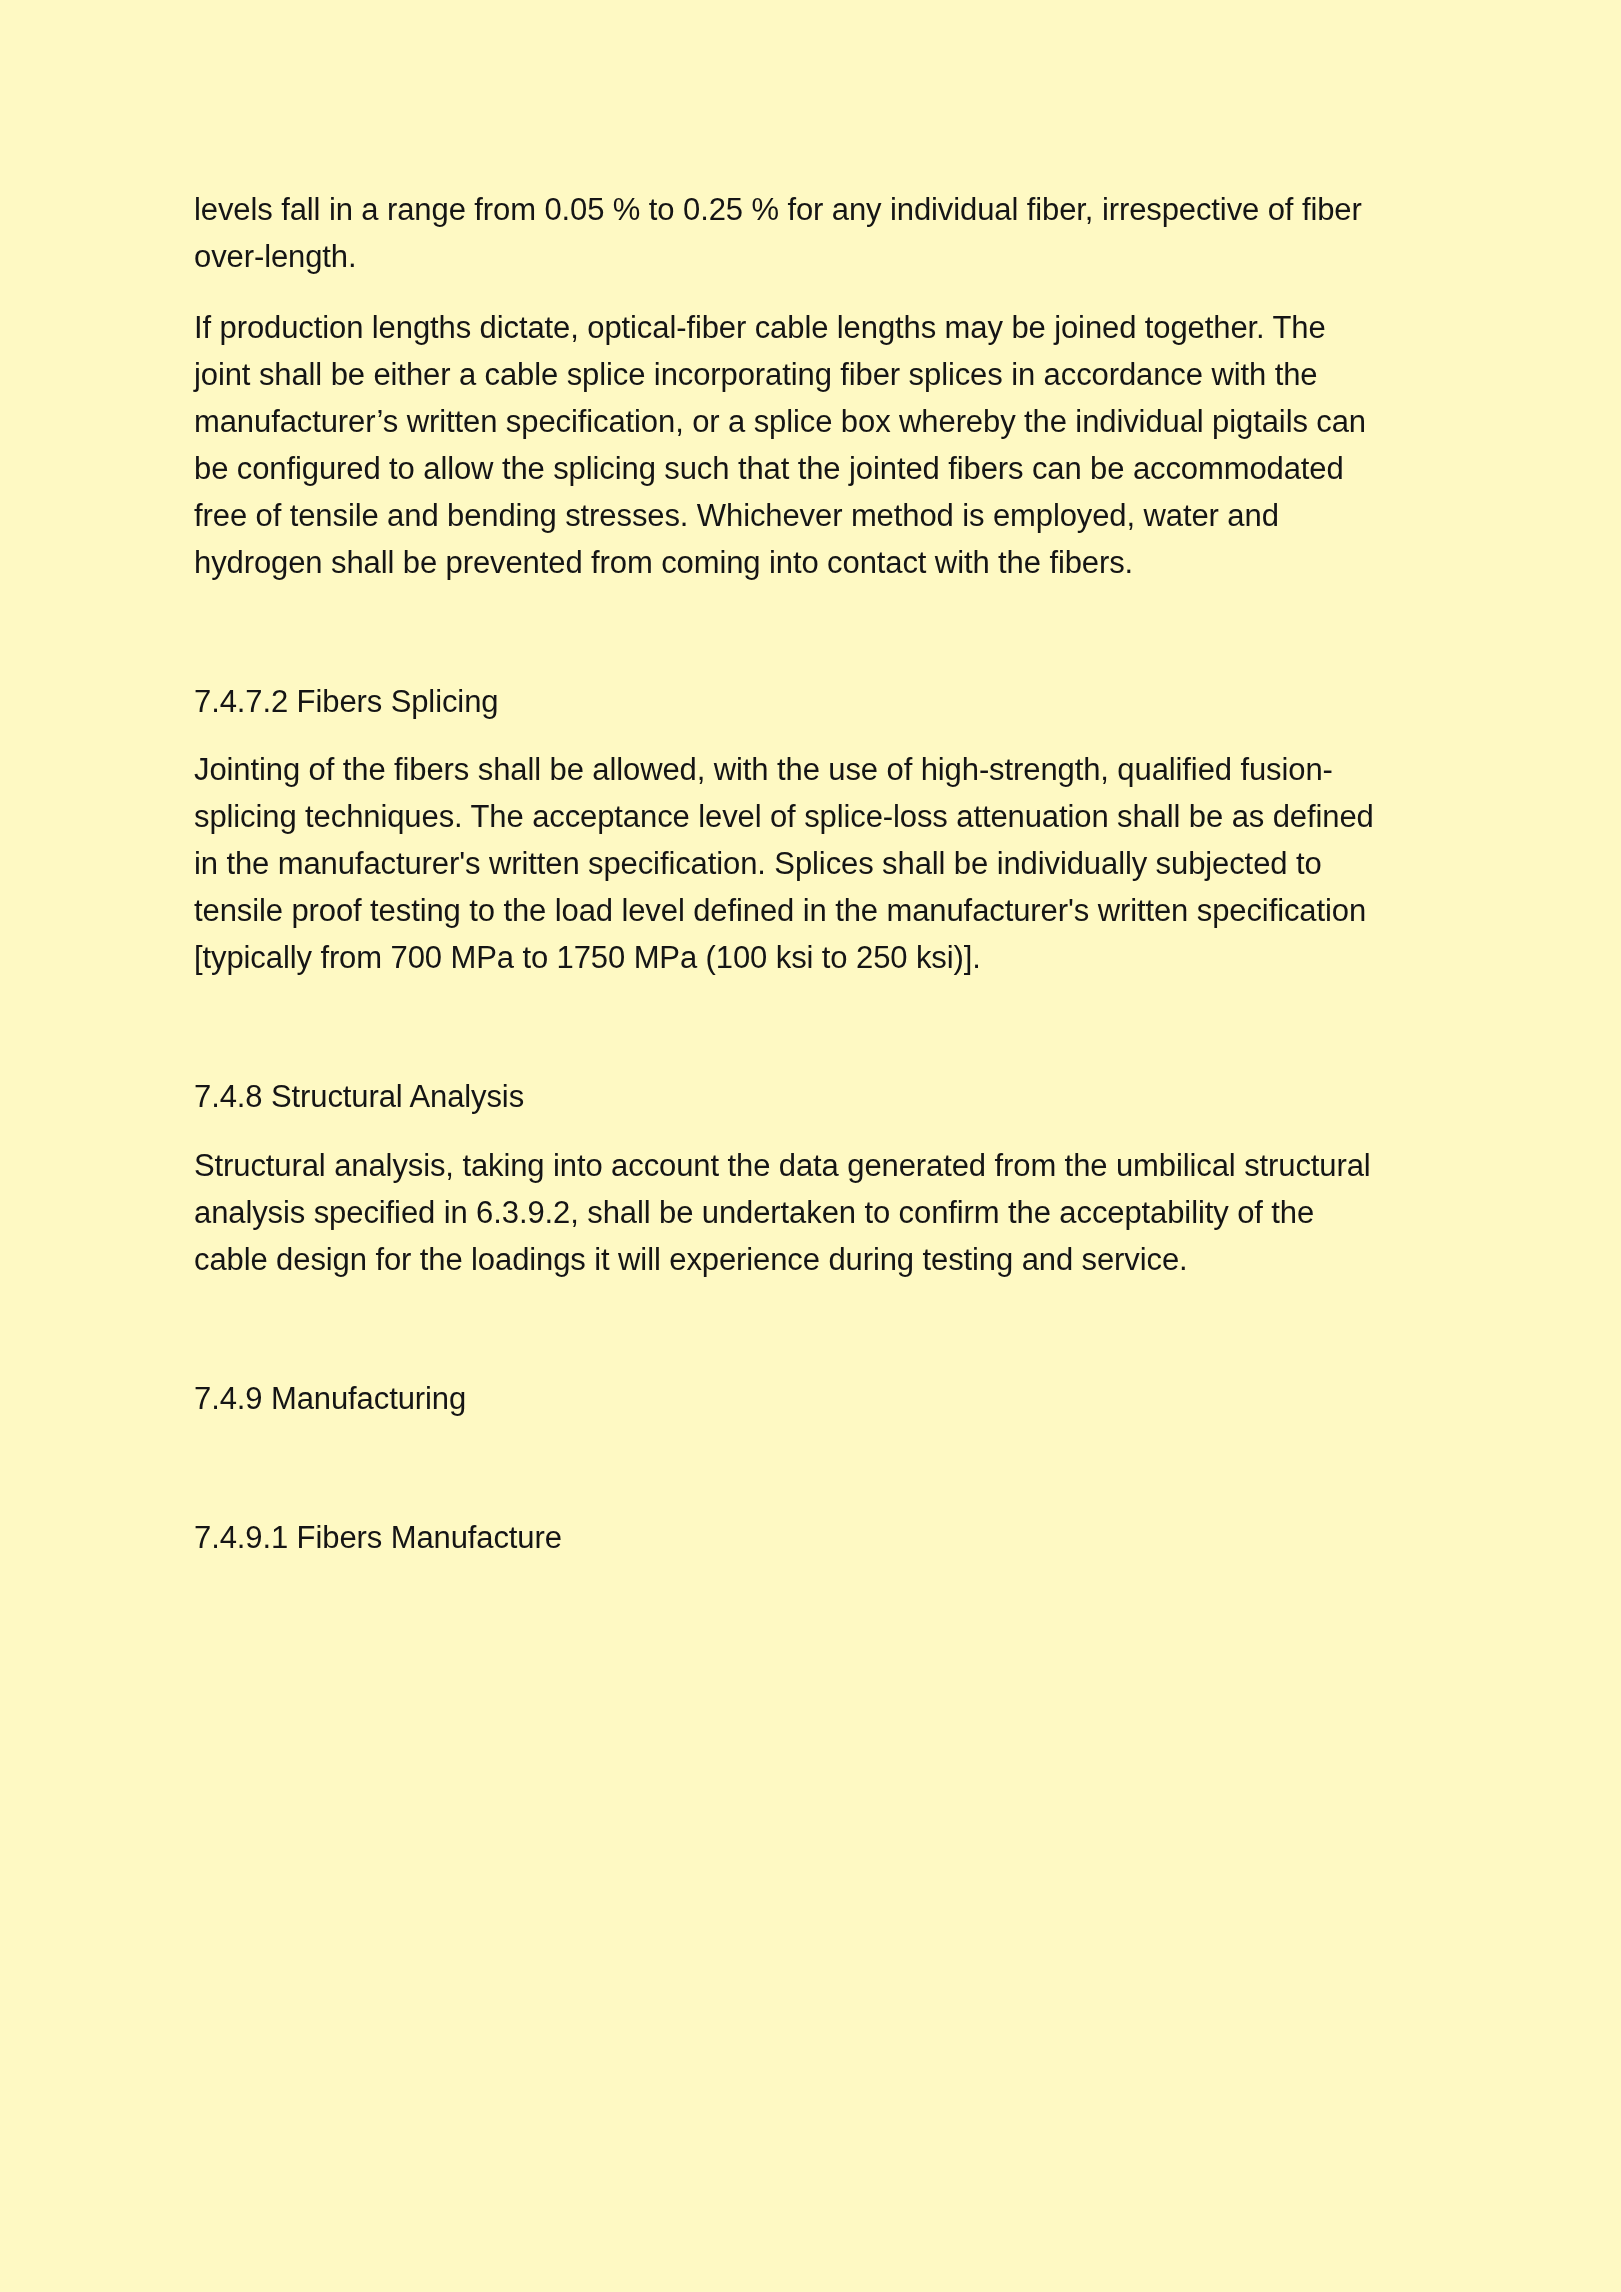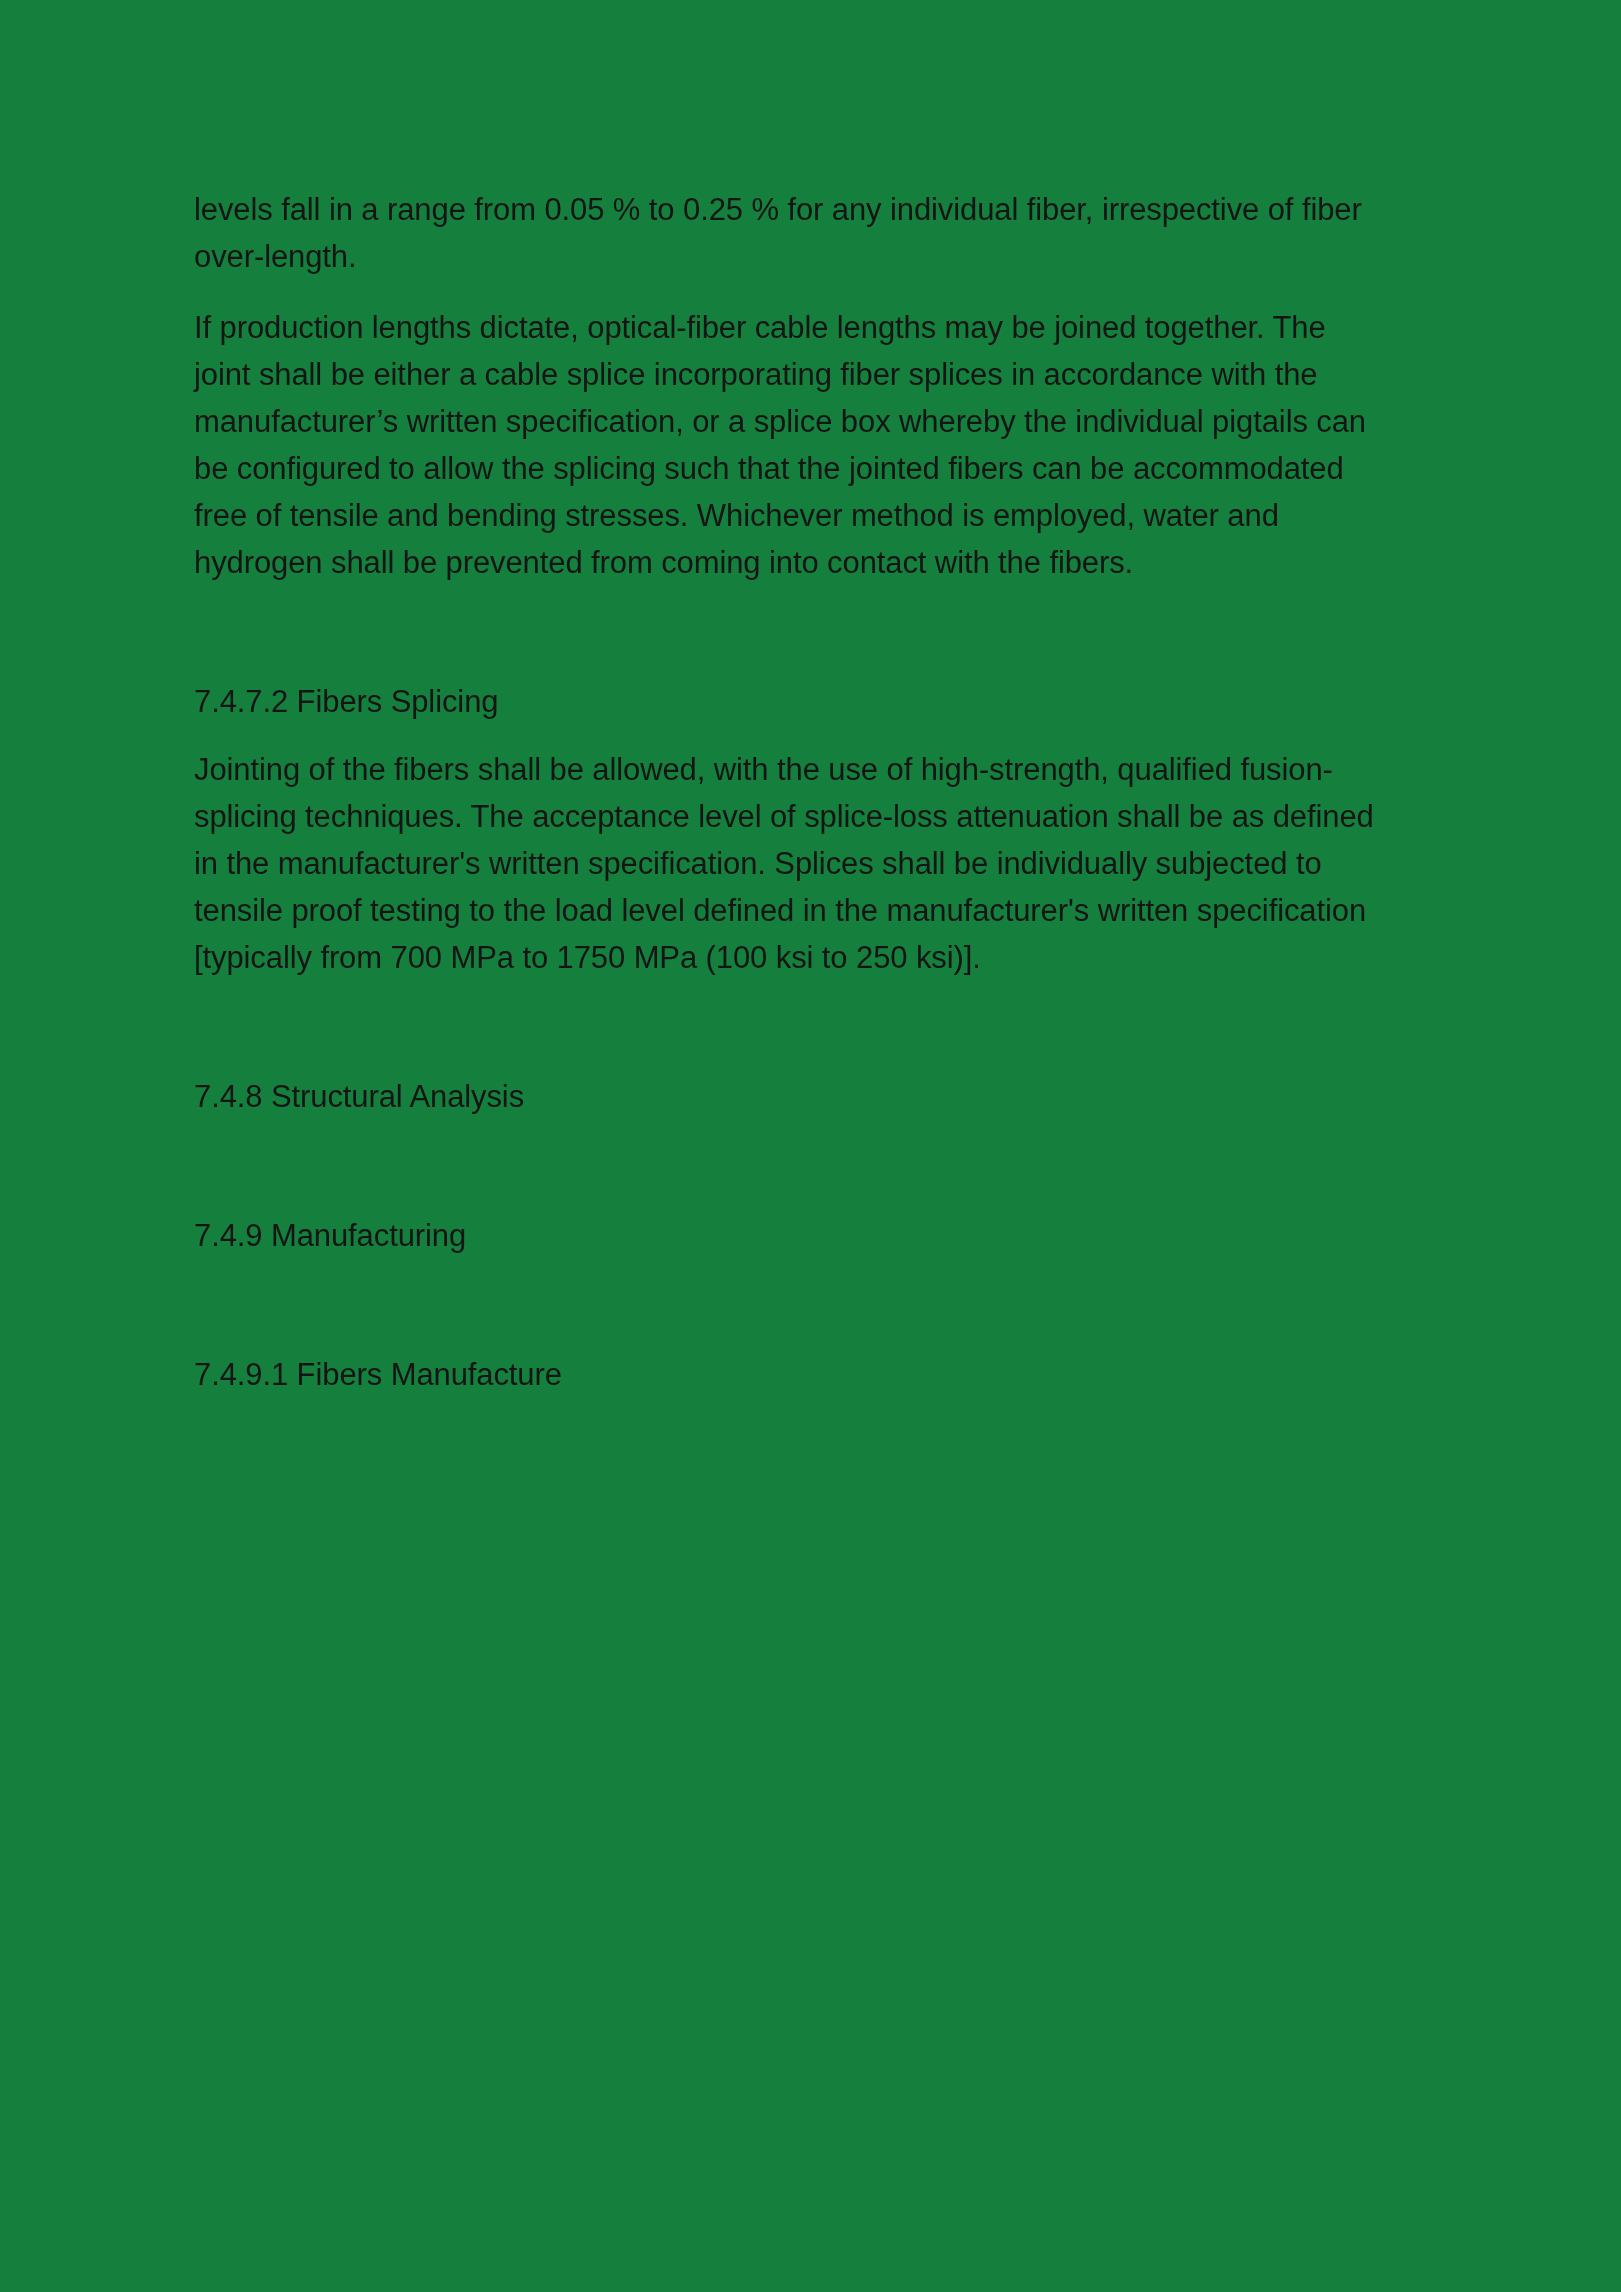--- a/index.html
+++ b/index.html
@@ -10,21 +10,21 @@
     width: 1621px;
     height: 2293px;
     background: #ffffff;
     font-family: "Liberation Sans", sans-serif;
   }
   .page {
     box-sizing: border-box;
     width: 1621px;
     height: 2293px;
     padding: 186px 194px 0 194px;
-    background: #15803d;
+    background: #fef9c3;
     color: #151515;
     overflow: hidden;
   }
   .para {
     margin: 0 0 23.5px 0;
     font-size: 31px;
     line-height: 47px;
     font-weight: 400;
     white-space: pre-line;
     letter-spacing: -0.1px;
@@ -57,19 +57,22 @@
 
   <p class="para">Jointing of the fibers shall be allowed, with the use of high-strength, qualified fusion-
 splicing techniques. The acceptance level of splice-loss attenuation shall be as defined
 in the manufacturer's written specification. Splices shall be individually subjected to
 tensile proof testing to the load level defined in the manufacturer's written specification
 [typically from 700 MPa to 1750 MPa (100 ksi to 250 ksi)].</p>
 
 
   <h2 class="heading">7.4.8 Structural Analysis</h2>
 
+  <p class="para">Structural analysis, taking into account the data generated from the umbilical structural
+analysis specified in 6.3.9.2, shall be undertaken to confirm the acceptability of the
+cable design for the loadings it will experience during testing and service.</p>
 
   <h2 class="heading">7.4.9 Manufacturing</h2>
 
   <h3 class="heading">7.4.9.1 Fibers Manufacture</h3>
 
 </div>
 
 
 </body></html>

